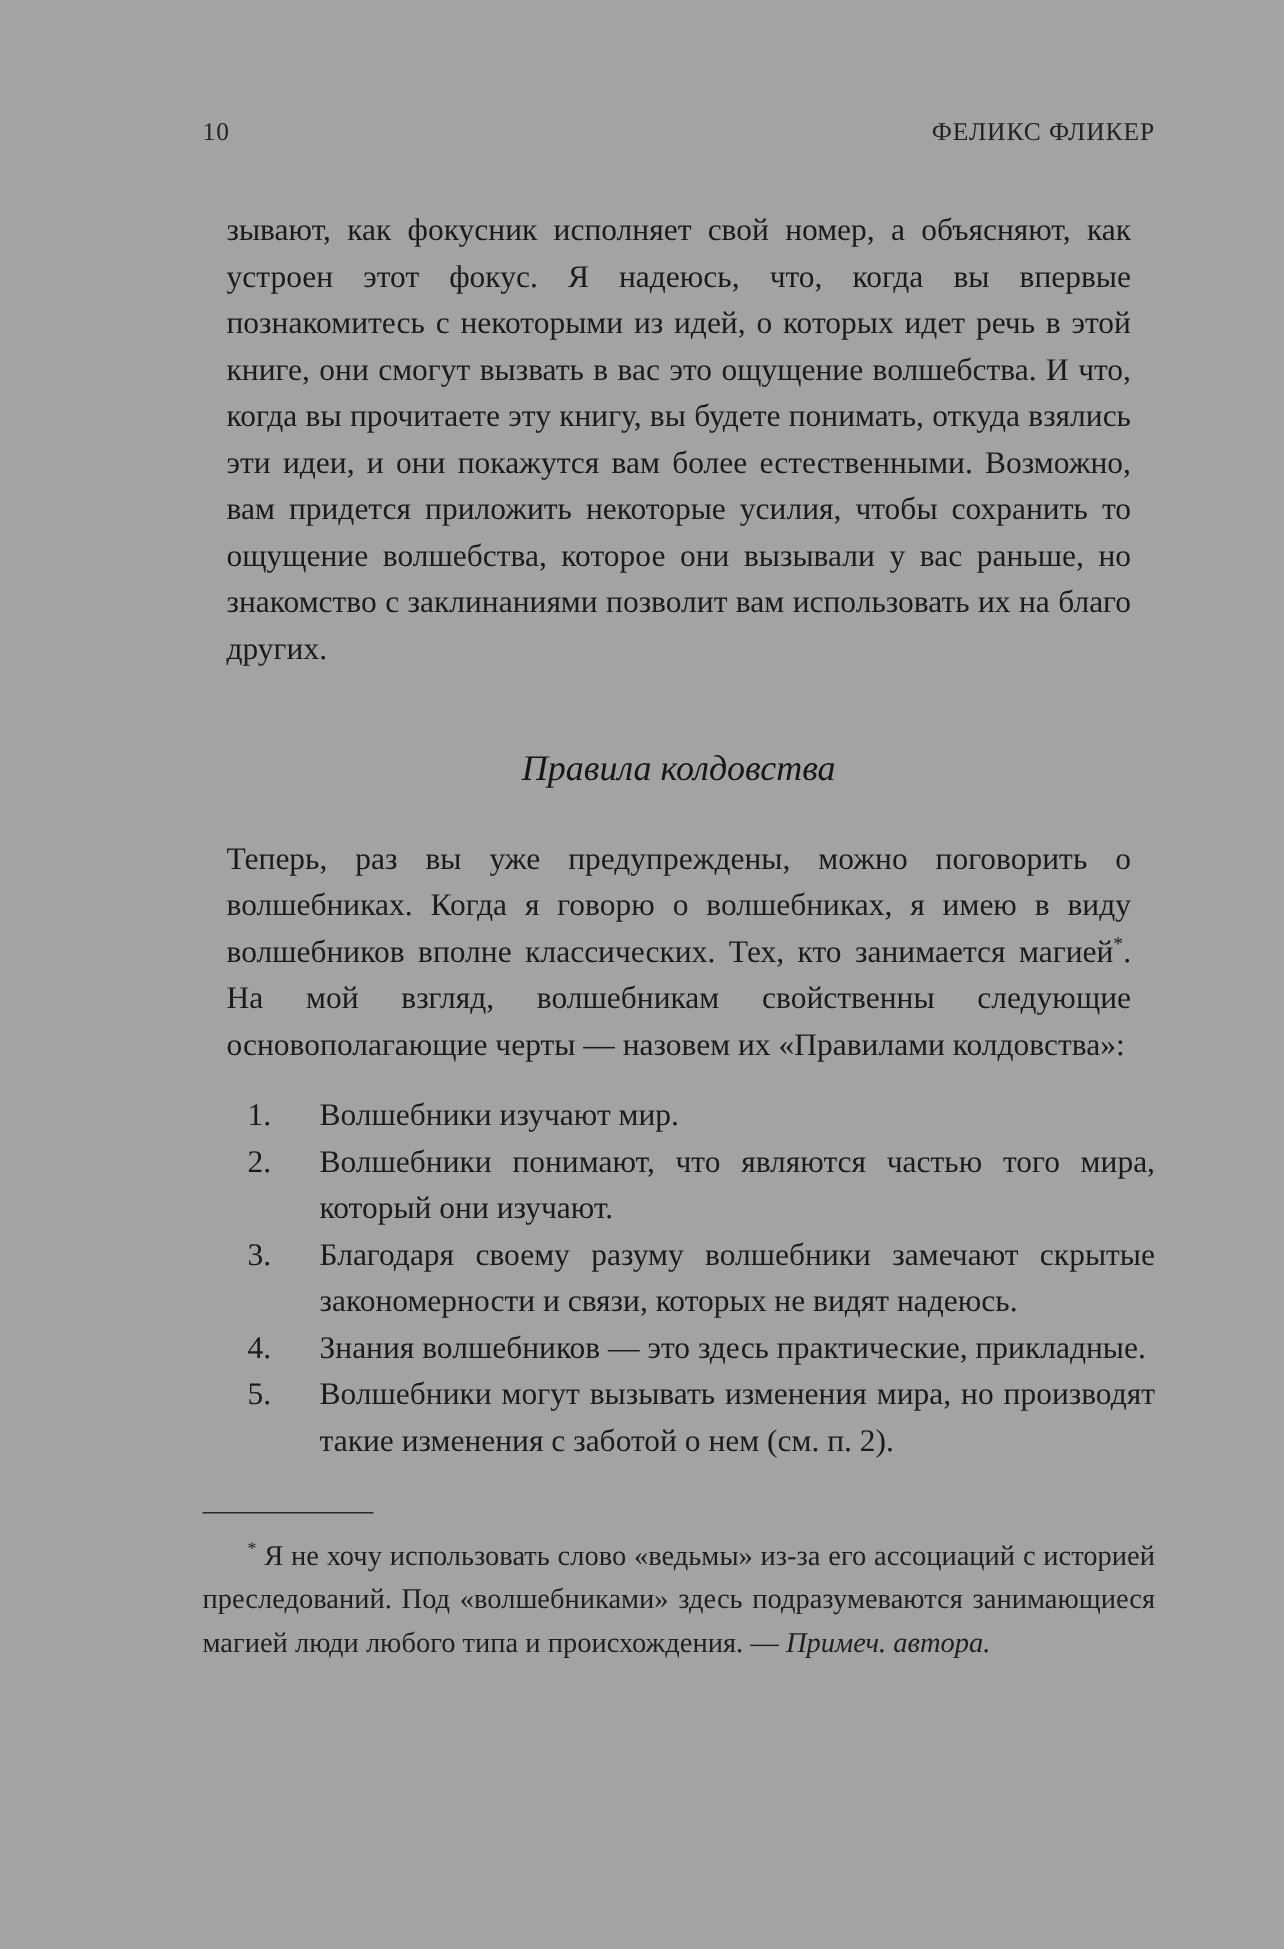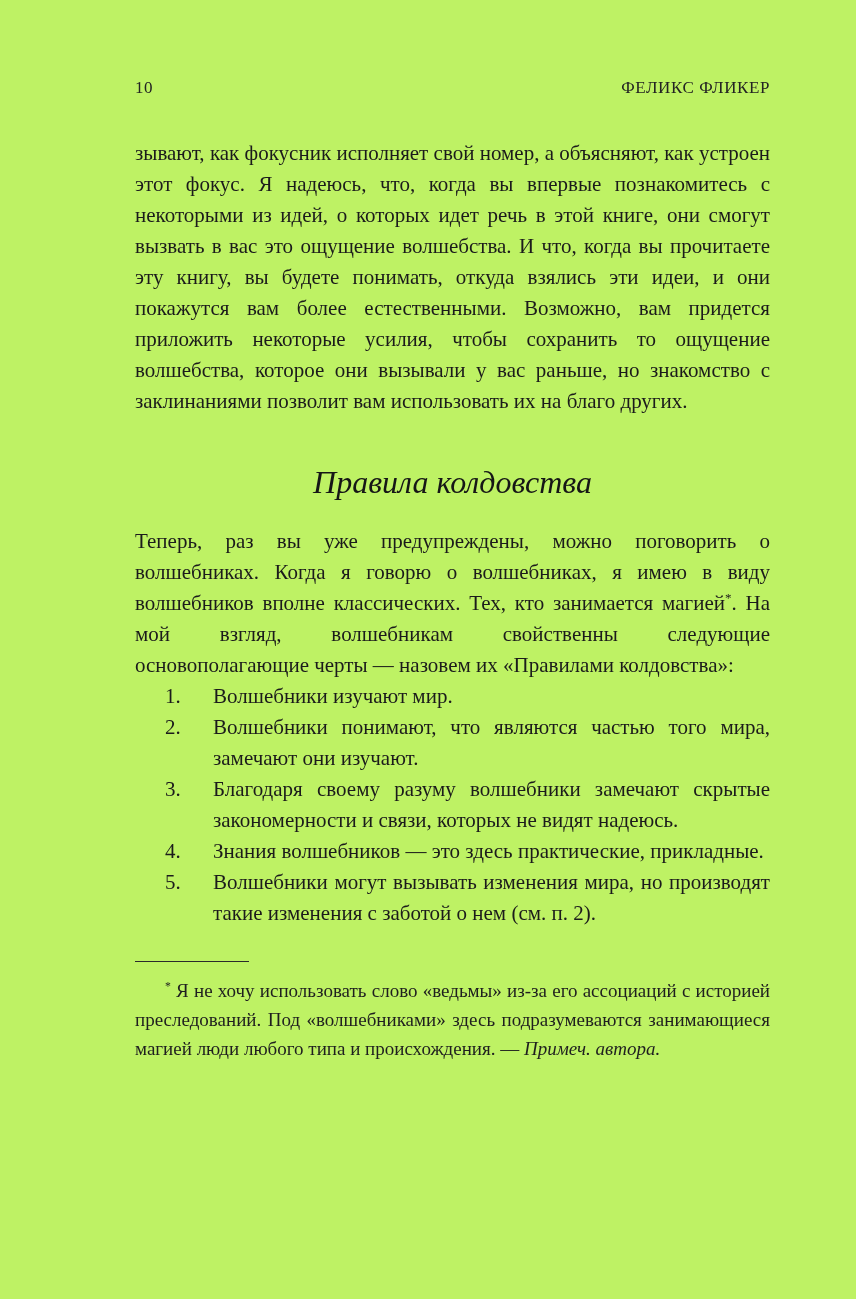--- a/index.html
+++ b/index.html
@@ -5,21 +5,21 @@
   html, body {
     margin: 0;
     padding: 0;
     background: #e9e9e9;
   }
   .page {
     position: relative;
     width: 856px;
     height: 1299px;
     margin: 0 auto;
-    background: #bef264;
+    background: #a3a3a3;
     color: #1b1b1b;
     font-family: "Liberation Serif", "DejaVu Serif", serif;
     box-sizing: border-box;
     padding: 78px 86px 0 135px;
     overflow: hidden;
   }
 
   
   .running-header {
     position: relative;
@@ -39,32 +39,32 @@
     text-transform: uppercase;
   }
 
   
   .text-block {
     margin-top: 36px;
     font-size: 21px;
     line-height: 31px;
   }
   .para {
-    margin: 0;
+    margin: 16px;
     text-align: justify;
   }
   sup.fn-mark {
     font-size: 0.62em;
     line-height: 0;
     vertical-align: super;
   }
 
   .section-title {
     margin: 50px 0 28px 0;
-    font-size: 32px;
+    font-size: 24px;
     font-style: italic;
     font-weight: normal;
     text-align: center;
     color: #161616;
   }
 
   
   .rules-list {
     margin: 0;
     padding-left: 30px;
@@ -123,21 +123,21 @@
 
     <p class="para"><span>Теперь, раз вы уже предупреждены, можно поговорить о волшебниках. Когда я говорю о волшебниках, я имею в виду волшебников вполне классических. Тех, кто занимается магией</span><sup class="fn-mark">*</sup><span>. На мой взгляд, волшебникам свойственны следующие основополагающие черты — назовем их «Правилами колдовства»:</span></p>
 
     <div class="rules-list">
       <div class="list-item">
         <span class="list-num">1.</span>
         <span class="list-text">Волшебники изучают мир.</span>
       </div>
       <div class="list-item">
         <span class="list-num">2.</span>
-        <span class="list-text">Волшебники понимают, что являются частью того мира, замечают они изучают.</span>
+        <span class="list-text">Волшебники понимают, что являются частью того мира, который они изучают.</span>
       </div>
       <div class="list-item">
         <span class="list-num">3.</span>
         <span class="list-text">Благодаря своему разуму волшебники замечают скрытые закономерности и связи, которых не видят надеюсь.</span>
       </div>
       <div class="list-item">
         <span class="list-num">4.</span>
         <span class="list-text">Знания волшебников — это здесь практические, прикладные.</span>
       </div>
       <div class="list-item">

